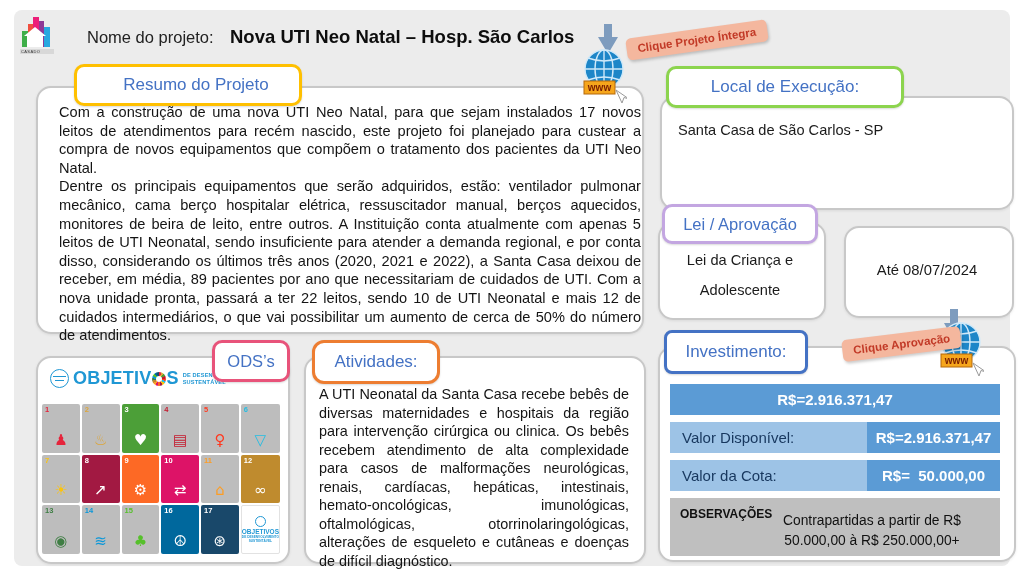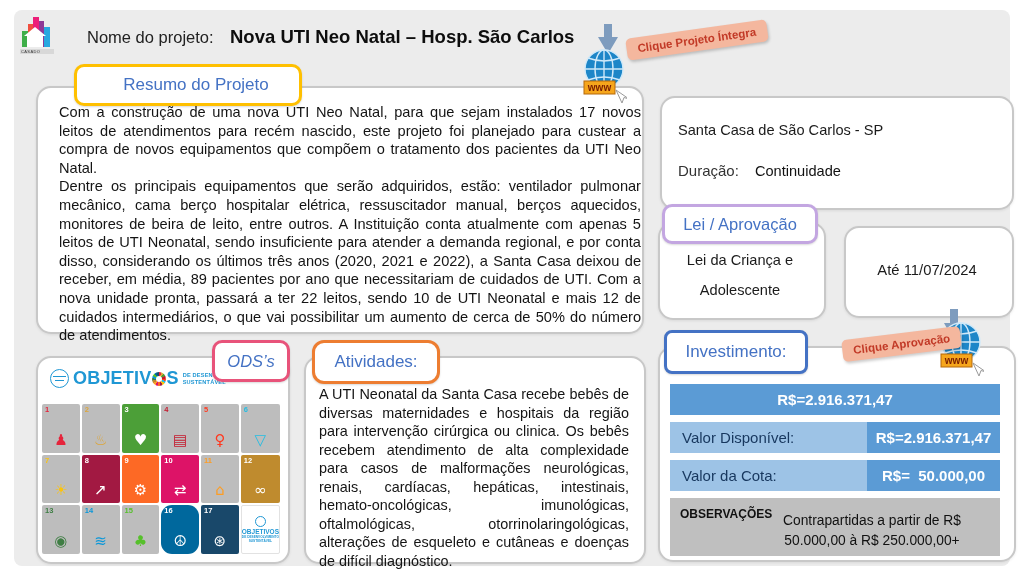--- a/index.html
+++ b/index.html
@@ -92,35 +92,34 @@
   <div class="card" style="left:36px;top:86px;width:604px;height:244px;"></div>
   <div class="pill" style="left:74px;top:64px;width:206px;height:36px;border:3px solid #FFC000;padding-left:16px;">
     <span>Resumo do Projeto</span>
   </div>
   <div class="bodytext" style="position:absolute;left:47px;top:103px;width:582px;z-index:3;margin-left:12px;">
     <p>Com a construção de uma nova UTI Neo Natal, para que sejam instalados 17 novos leitos de atendimentos para recém nascido, este projeto foi planejado para custear a compra de novos equipamentos que compõem o tratamento dos pacientes da UTI Neo Natal.</p>
     <p>Dentre os principais equipamentos que serão adquiridos, estão: ventilador pulmonar mecânico, cama berço hospitalar elétrica, ressuscitador manual, berços aquecidos, monitores de beira de leito, entre outros. A Instituição conta atualmente com apenas 5 leitos de UTI Neonatal, sendo insuficiente para atender a demanda regional, e por conta disso, considerando os últimos três anos (2020, 2021 e 2022), a Santa Casa deixou de receber, em média, 89 pacientes por ano que necessitariam de cuidados de UTI. Com a nova unidade pronta, passará a ter 22 leitos, sendo 10 de UTI Neonatal e mais 12 de cuidados intermediários, o que vai possibilitar um aumento de cerca de 50% do número de atendimentos.</p>
   </div>
 
   <div class="card" style="left:660px;top:96px;width:350px;height:110px;"></div>
+  <div class="pill" style="left:666px;top:66px;width:232px;height:36px;border:3px solid #8CD44E;">
+    <span>Local de Execução:</span>
+  </div>
   <div style="position:absolute;left:678px;top:122px;font-size:14.6px;z-index:3;">Santa Casa de São Carlos - SP</div>
-  <div style="position:absolute;left:678px;top:162px;z-index:3;display:flex;gap:16px;align-items:baseline;">
-    <span style="font-size:15px;color:#333;">Duração:</span>
-    <span style="font-size:14.6px;color:#111;">Continuidade</span>
-  </div>
 
   <div class="card" style="left:658px;top:222px;width:164px;height:94px;"></div>
   <div class="pill" style="left:662px;top:204px;width:150px;height:34px;border:3px solid #C3A6E1;font-size:16.5px;">
     <span>Lei / Aprovação</span>
   </div>
   <div style="position:absolute;left:658px;top:252px;width:164px;text-align:center;font-size:14.6px;z-index:3;">Lei da Criança e</div>
   <div style="position:absolute;left:658px;top:282px;width:164px;text-align:center;font-size:14.6px;z-index:3;">Adolescente</div>
 
   <div class="card" style="left:844px;top:226px;width:166px;height:88px;"></div>
-  <div style="position:absolute;left:844px;top:262px;width:166px;text-align:center;font-size:14.8px;z-index:3;">Até 11/07/2024</div>
+  <div style="position:absolute;left:844px;top:262px;width:166px;text-align:center;font-size:14.8px;z-index:3;">Até 08/07/2024</div>
 
   <svg class="dn-arrow" style="left:944px;top:309px;" width="20" height="32" viewBox="0 0 20 32">
     <path d="M6 0 h8 v14 h6 L10 32 0 14 h6 z" fill="#7E9CBE"></path>
   </svg>
 
   <div class="card" style="left:658px;top:346px;width:354px;height:212px;"></div>
   <div class="pill" style="left:664px;top:330px;width:138px;height:38px;border:3px solid #4472C4;border-radius:8px;">
     <span>Investimento:</span>
   </div>
   <div class="badge" style="left:842px;top:333px;transform:rotate(-7deg);">Clique Aprovação</div>
@@ -152,21 +151,21 @@
     <div class="obs">
       <span class="obs-lbl">OBSERVAÇÕES</span>
       <div class="obs-text">
         <div>Contrapartidas a partir de R$</div>
         <div>50.000,00 à R$ 250.000,00+</div>
       </div>
     </div>
   </div>
 
   <div class="card" style="left:36px;top:356px;width:250px;height:204px;"></div>
-  <div class="pill" style="left:212px;top:340px;width:72px;height:36px;border:3px solid #E8537A;font-size:16.5px;font-style:italic;">
+  <div class="pill" style="left:212px;top:340px;width:72px;height:36px;border:3px solid #E8537A;font-size:16.5px;">
     <span>ODS’s</span>
   </div>
   <div class="ods-logo-row" style="left:50px;top:368px;">
     <span class="un-emblem"></span>
     <span class="ods-word">
       <span>OBJETIV</span>
       <span class="sdg-wheel"></span>
       <span>S</span>
     </span>
     <span class="ods-sub">
@@ -228,21 +227,21 @@
         <span class="icon" style="color: rgb(63, 126, 68);">◉</span>
       </div>
       <div class="sdg-tile" style="background: rgb(189, 189, 189);">
         <span class="num" style="color: rgb(10, 151, 217);">14</span>
         <span class="icon" style="color: rgb(10, 151, 217);">≋</span>
       </div>
       <div class="sdg-tile" style="background: rgb(189, 189, 189);">
         <span class="num" style="color: rgb(86, 192, 43);">15</span>
         <span class="icon" style="color: rgb(86, 192, 43);">♣</span>
       </div>
-      <div class="sdg-tile" style="background: rgb(0, 104, 157); border-radius: 11px;">
+      <div class="sdg-tile" style="background: rgb(0, 104, 157);">
         <span class="num" style="color: rgb(255, 255, 255);">16</span>
         <span class="icon" style="color: rgb(255, 255, 255);">☮</span>
       </div>
       <div class="sdg-tile" style="background: rgb(25, 72, 106);">
         <span class="num" style="color: rgb(255, 255, 255);">17</span>
         <span class="icon" style="color: rgb(255, 255, 255);">⊛</span>
       </div>
       <div class="sdg-tile sdg-logo-tile">
         <span class="un-mini"></span>
         <div class="sdg-logo-word">OBJETIVOS</div>

